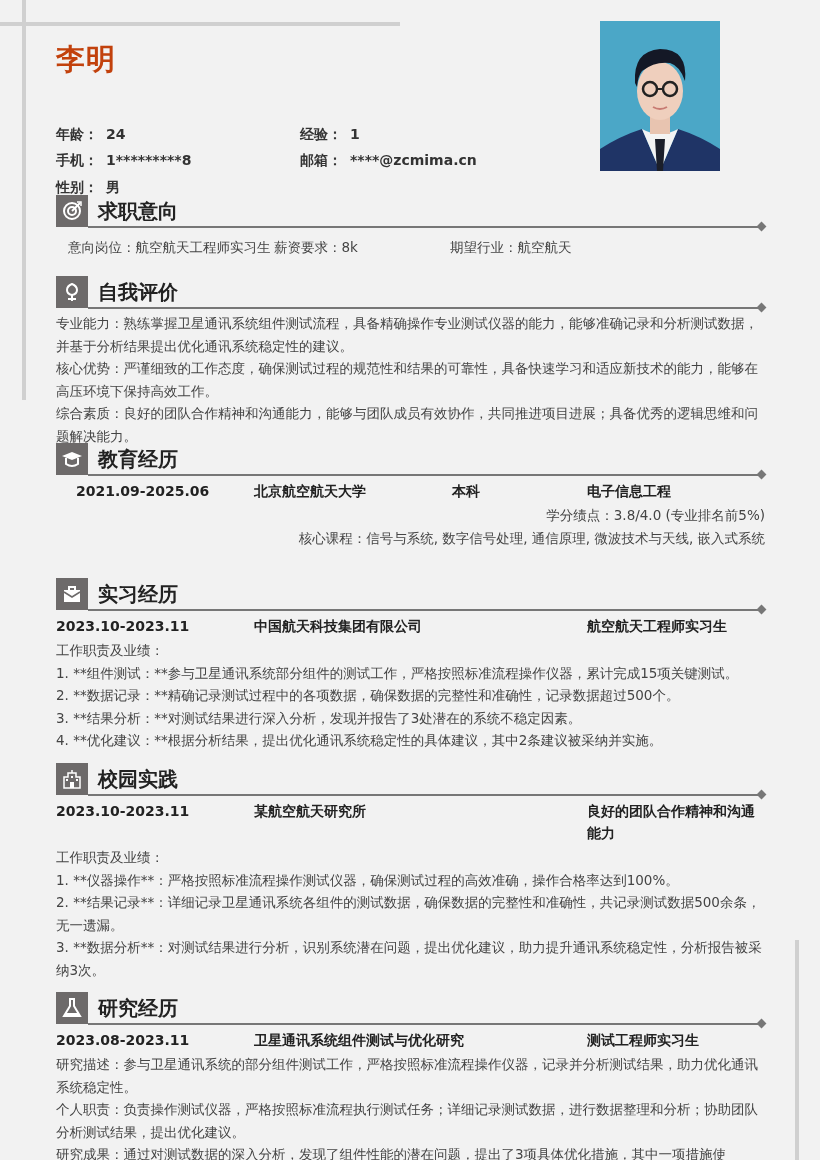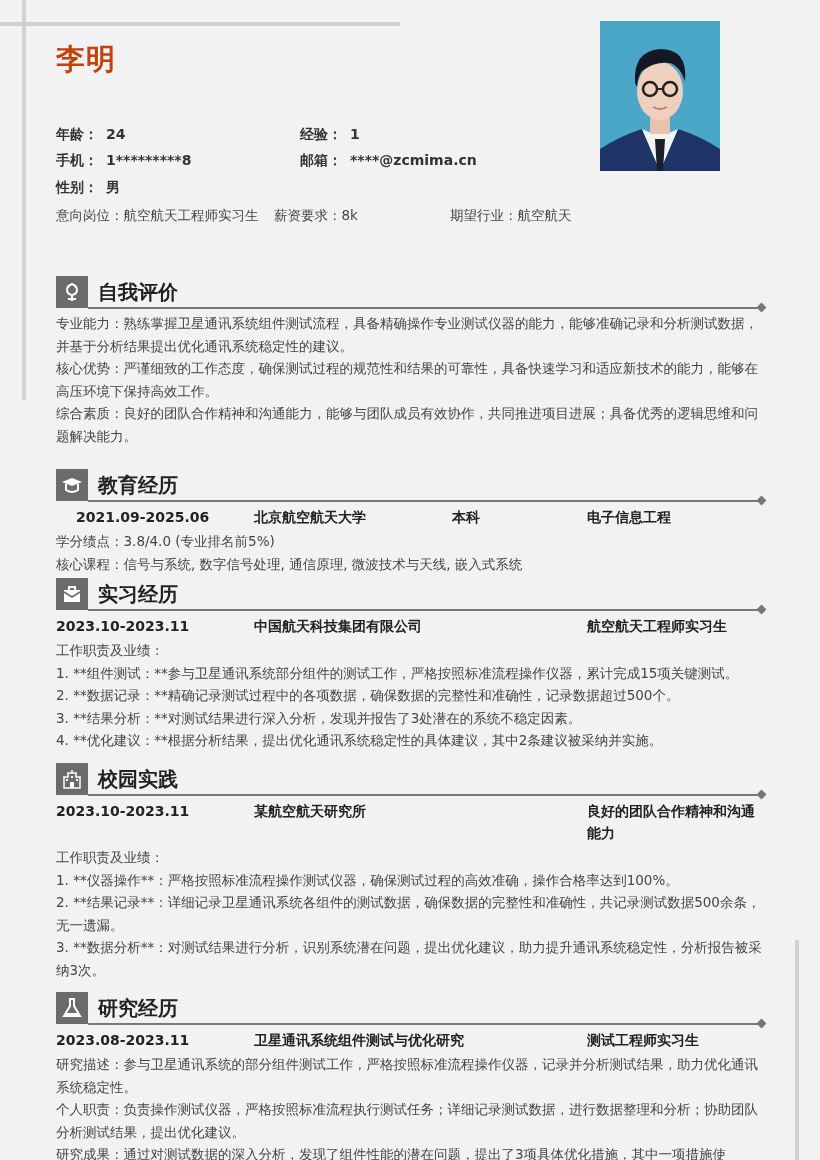--- a/index.html
+++ b/index.html
@@ -63,22 +63,35 @@
     <ellipse cx="60" cy="70" rx="23" ry="29" fill="#efcfbd"></ellipse>
     <path d="M35 62 Q33 30 60 28 Q88 28 85 60 Q80 45 70 42 Q55 40 42 50 Q38 55 37 66 Z" fill="#141826"></path>
     <circle cx="50" cy="68" r="7" fill="none" stroke="#222" stroke-width="2.5"></circle>
     <circle cx="70" cy="68" r="7" fill="none" stroke="#222" stroke-width="2.5"></circle>
     <line x1="57" y1="68" x2="63" y2="68" stroke="#222" stroke-width="2"></line>
     <path d="M53 86 Q60 90 67 86" stroke="#c77a72" stroke-width="2" fill="none"></path>
   </svg>
 </div>
 
 <div class="sec" style="top:195px;">
+  <div class="sec-head">
+    <div class="sec-icon">
+      <svg width="22" height="22" viewBox="0 0 22 22">
+          <circle cx="11" cy="11" r="8" fill="none" stroke="#fff" stroke-width="2"></circle>
+          <circle cx="11" cy="11" r="4" fill="none" stroke="#fff" stroke-width="2"></circle>
+          <line x1="11" y1="11" x2="19" y2="3" stroke="#fff" stroke-width="2"></line>
+          <path d="M16 2 L20 2 L20 6" fill="none" stroke="#fff" stroke-width="1.5"></path>
+        </svg>
+    </div>
+    <div class="sec-title">求职意向</div>
+    <div class="sec-line"></div>
+    <div class="sec-dot"></div>
+  </div>
   <div class="body" style="position:relative; margin-top:9px; height:22px;">
-    <span style="position:absolute; left:0;">意向岗位：航空航天工程师实习生</span>
+    <span style="position:absolute; left:12px;">意向岗位：航空航天工程师实习生</span>
     <span style="position:absolute; left:218px;">薪资要求：8k</span>
     <span style="position:absolute; left:394px;">期望行业：航空航天</span>
   </div>
 </div>
 
 <div class="sec" style="top:276px;">
   <div class="sec-head">
     <div class="sec-icon">
       <svg width="22" height="22" viewBox="0 0 22 22">
           <path d="M11 3 Q6 5 6 9 Q6 13 11 14 Q16 13 16 9 Q16 5 11 3 Z" fill="none" stroke="#fff" stroke-width="2"></path>
@@ -90,21 +103,21 @@
     <div class="sec-line"></div>
     <div class="sec-dot"></div>
   </div>
   <div class="body" style="margin-top:4px;">
     <p class="p">专业能力：熟练掌握卫星通讯系统组件测试流程，具备精确操作专业测试仪器的能力，能够准确记录和分析测试数据，并基于分析结果提出优化通讯系统稳定性的建议。</p>
     <p class="p">核心优势：严谨细致的工作态度，确保测试过程的规范性和结果的可靠性，具备快速学习和适应新技术的能力，能够在高压环境下保持高效工作。</p>
     <p class="p">综合素质：良好的团队合作精神和沟通能力，能够与团队成员有效协作，共同推进项目进展；具备优秀的逻辑思维和问题解决能力。</p>
   </div>
 </div>
 
-<div class="sec" style="top:469px;">
+<div class="sec" style="top:443px;text-align:right;">
   <div class="sec-head">
     <div class="sec-icon">
       <svg width="22" height="22" viewBox="0 0 22 22">
           <path d="M1 8 L11 4 L21 8 L11 12 Z" fill="#fff"></path>
           <path d="M5 10 L5 16 Q11 20 17 16 L17 10" fill="none" stroke="#fff" stroke-width="2"></path>
         </svg>
     </div>
     <div class="sec-title">教育经历</div>
     <div class="sec-line"></div>
     <div class="sec-dot"></div>

